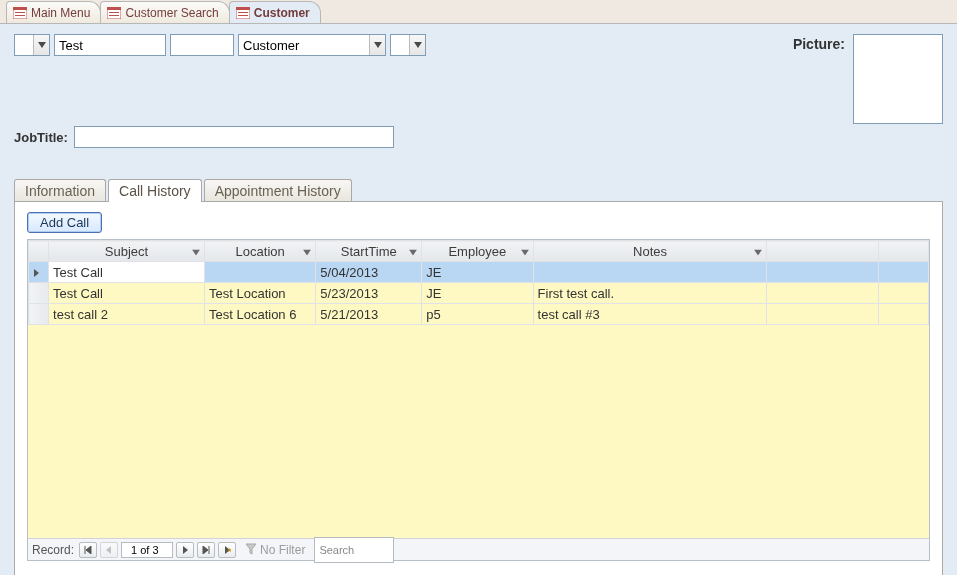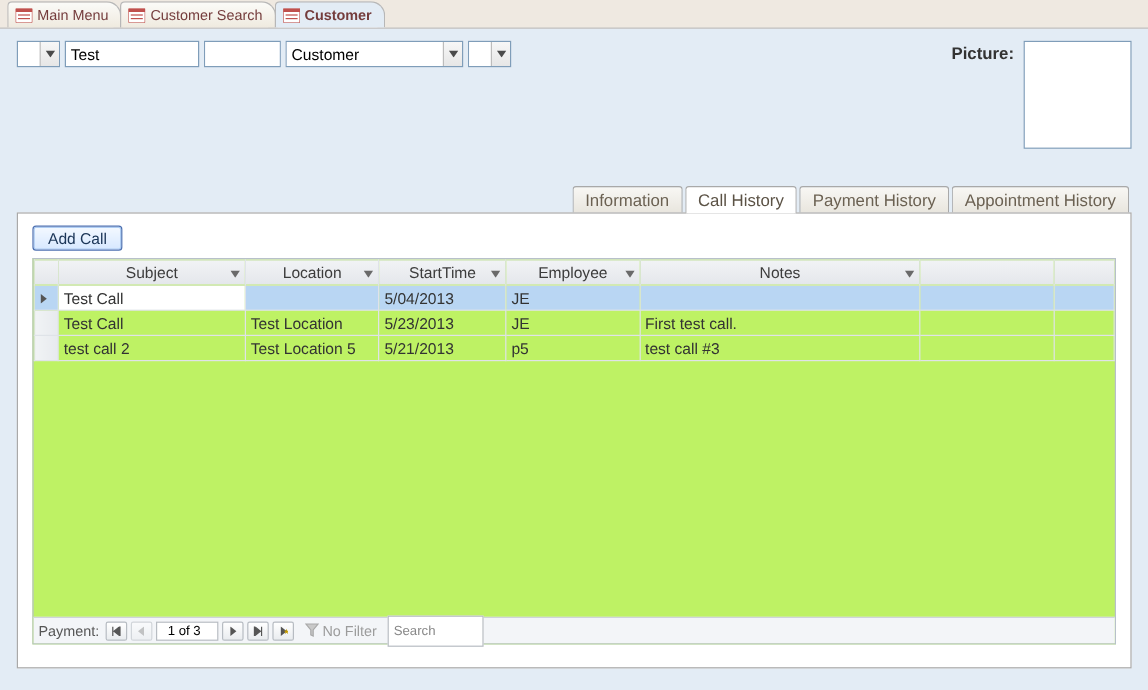--- a/index.html
+++ b/index.html
@@ -90,21 +90,21 @@
   }
   .jobtitle-row input {
     width: 320px; height: 22px;
     border: 1px solid #7f9db9;
     font-size: 13px;
     padding: 0 4px;
   }
 
   
   .tab-control { margin-top: 30px; }
-  .tab-strip { display: flex; justify-content: flex-end; }
+  .tab-strip { display: flex; }
   .inner-tab {
     padding: 3px 10px;
     border: 1px solid #a9a9a9;
     border-bottom: none;
     background: linear-gradient(#f8f7f4,#e8e5dd);
     color: #6b6152;
     margin-right: 2px;
     border-top-left-radius: 3px;
     border-top-right-radius: 3px;
     font-size: 14px;
@@ -137,21 +137,21 @@
     cursor: pointer;
     box-shadow: 0 0 0 1px #aecdf3 inset;
   }
 
   .datasheet {
     margin-top: 6px;
     border: 1px solid #b7c0ca;
     height: 322px;
     display: flex;
     flex-direction: column;
-    background: #bef264;
+    background: #fef9c3;
   }
 
   table.ds {
     border-collapse: collapse;
     width: 100%;
     table-layout: fixed;
   }
   table.ds th, table.ds td {
     border: 1px solid #dfe3e8;
     height: 21px;
@@ -287,26 +287,29 @@
           </div>
       </div>
     </div>
 
     <div class="picture-box">
       <div class="picture-label">Picture:</div>
       <div class="picture-frame"></div>
     </div>
   </div>
 
+  <div class="jobtitle-row">
+    <span>JobTitle:</span>
+    <input value="" style="">
+  </div>
 
   <div class="tab-control">
     <div class="tab-strip">
       <div class="inner-tab">Information</div>
       <div class="inner-tab active">Call History</div>
-      <div class="inner-tab">Payment History</div>
       <div class="inner-tab">Appointment History</div>
     </div>
 
     <div class="tab-page">
       <div class="subform-wrap">
 
         <button class="add-call-btn">Add Call</button>
 
         <div class="datasheet">
           <div class="grid-body">
@@ -377,33 +380,33 @@
                     <td>Test Location</td>
                     <td class="starttime">5/23/2013</td>
                     <td>JE</td>
                     <td>First test call.</td>
                     <td></td>
                     <td></td>
                   </tr>
                   <tr>
                     <td class="rowsel"></td>
                     <td class="subject-cell">test call 2</td>
-                    <td>Test Location 5</td>
+                    <td>Test Location 6</td>
                     <td class="starttime">5/21/2013</td>
                     <td>p5</td>
                     <td>test call #3</td>
                     <td></td>
                     <td></td>
                   </tr>
                 </tbody>
           </table>
           </div>
 
           <div class="recnav">
-            <span class="lbl">Payment:</span>
+            <span class="lbl">Record:</span>
             <span class="navbtn">
                 <svg viewBox="0 0 8 8">
                   <path d="M1 0v8M7 0L2 4l5 4Z" fill="#555" stroke="#555"></path>
                 </svg>
               </span>
             <span class="navbtn dis">
                 <svg viewBox="0 0 8 8">
                   <path d="M6 0L1 4l5 4Z" fill="#999"></path>
                 </svg>
               </span>

